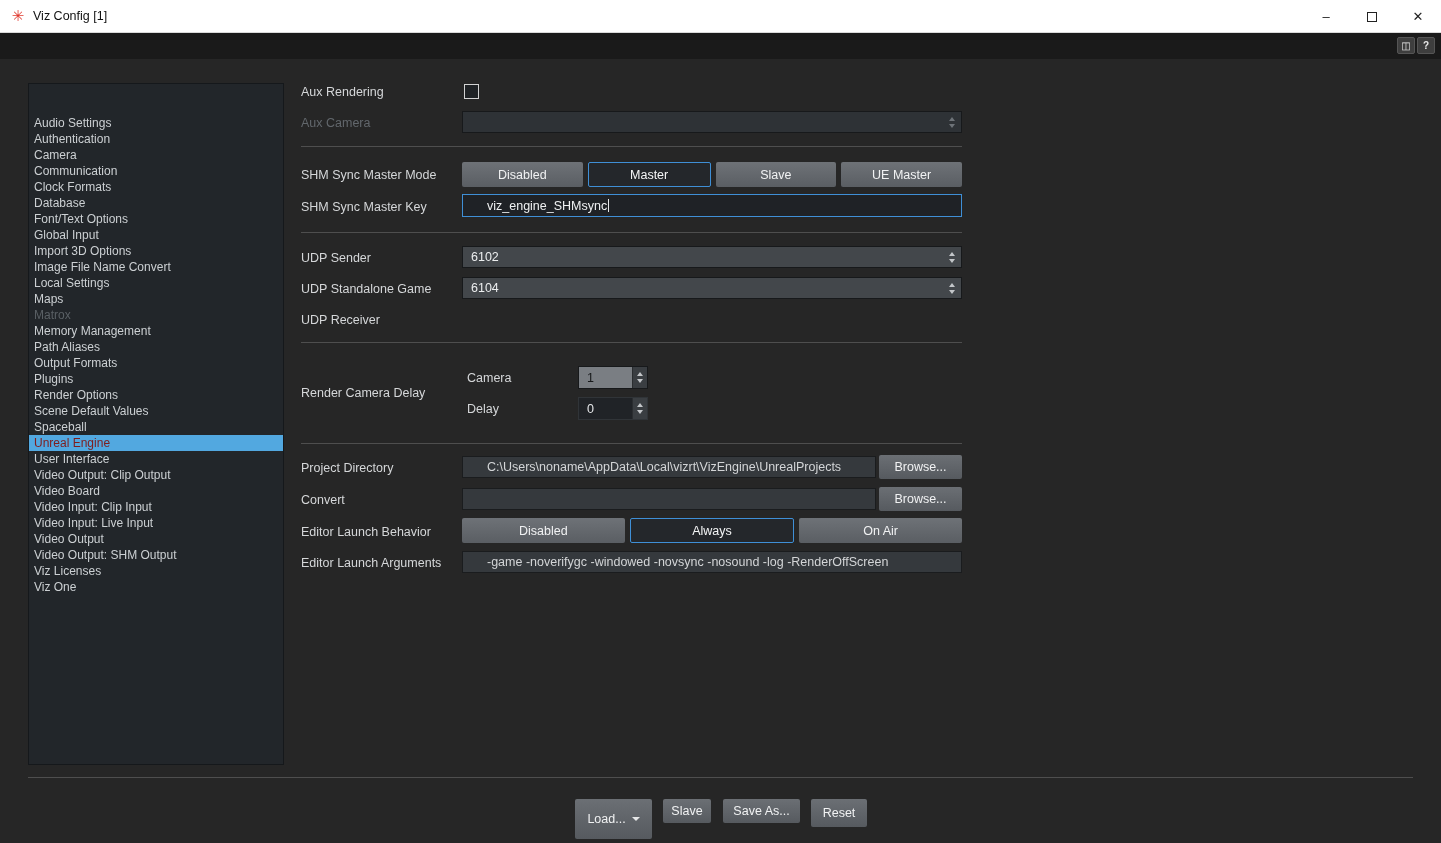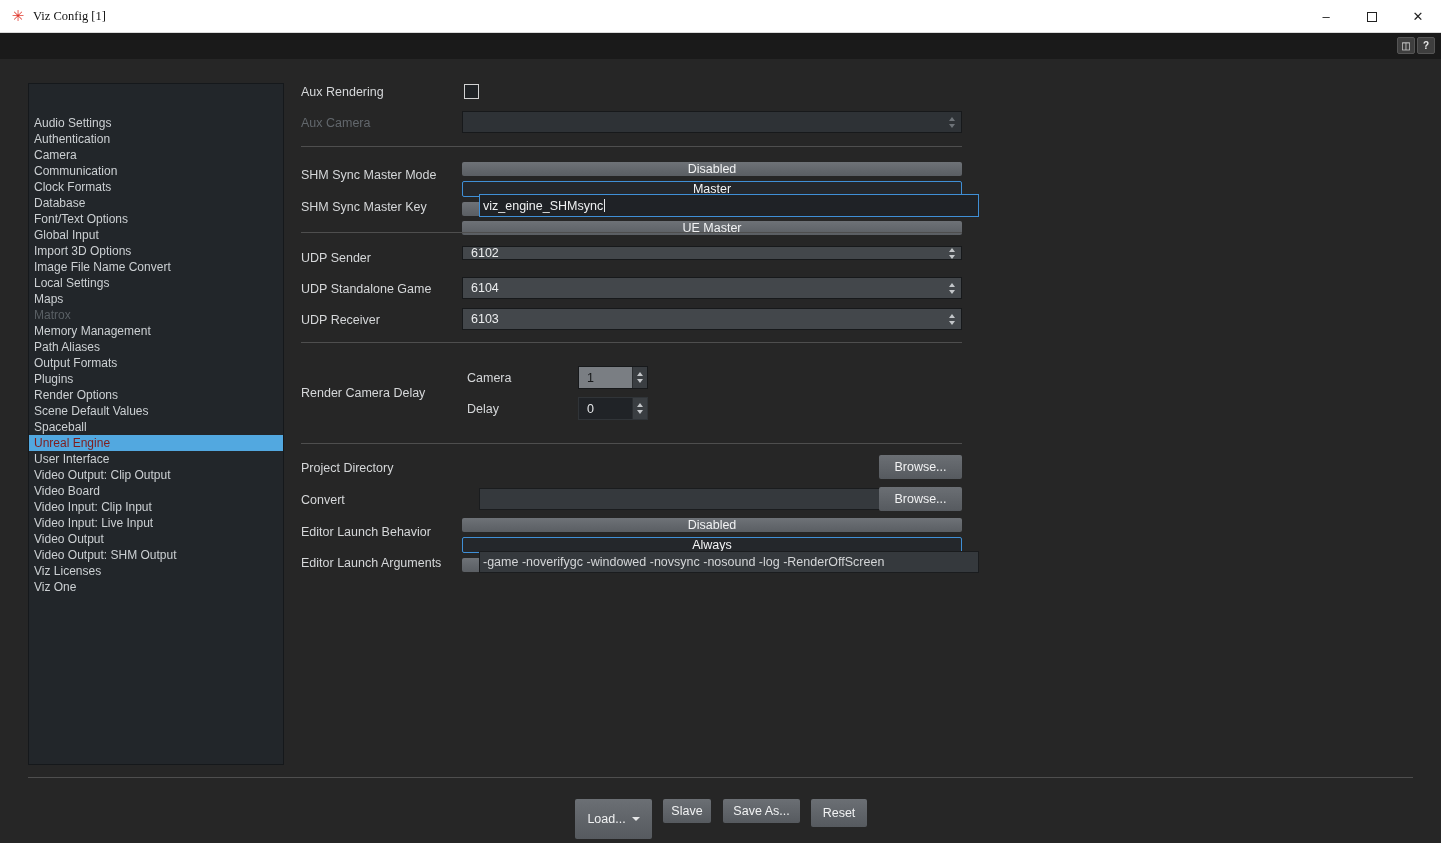--- a/index.html
+++ b/index.html
@@ -2,21 +2,21 @@
 <html><head>
 <meta charset="utf-8">
 <style>
   * { margin:0; padding:0; box-sizing:border-box; }
   body { background:#000; font-family:"Liberation Sans", sans-serif; }
   .window { position:relative; width:1441px; height:843px; background:#262626; overflow:hidden; }
 
   
   .titlebar { position:absolute; left:0; top:0; width:1441px; height:33px; background:#ffffff; border-bottom:1px solid #d9d9d9; }
   .app-icon { position:absolute; left:10px; top:8px; width:16px; height:16px; color:#e03a2f; font-size:15px; line-height:16px; text-align:center; }
-  .win-title { position:absolute; left:33px; top:9px; font-size:12.5px; color:#111;font-family:Liberation Serif, serif; }
+  .win-title { position:absolute; left:33px; top:9px; font-size:12.5px; color:#111; }
   .win-controls { position:absolute; right:0; top:0; height:33px; display:flex; }
   .win-btn { width:46px; height:33px; display:flex; align-items:center; justify-content:center; color:#222; font-size:13px; cursor:default; }
   .max-glyph { width:10px; height:10px; border:1.2px solid #222; display:block; }
 
   
   .toolbar { position:absolute; left:0; top:33px; width:1441px; height:26px; background:#1a1a1a; }
   .tool-btn { position:absolute; top:4px; width:18px; height:17px; background:#3e3e3e; border:1px solid #555; border-radius:2px; display:flex; align-items:center; justify-content:center; color:#e8e8e8; font-size:10px; }
   .tool-btn.dock { right:26px; }
   .tool-btn.help { right:6px; font-weight:bold; }
 
@@ -45,25 +45,25 @@
   .spin-arrows .dn { width:0; height:0; border-left:3.5px solid transparent; border-right:3.5px solid transparent; border-top:4px solid #c3c6c9; }
   .spin-input.disabled { background:#2e3236; }
   .spin-input.disabled .spin-arrows .up { border-bottom-color:#6e7378; }
   .spin-input.disabled .spin-arrows .dn { border-top-color:#6e7378; }
 
   .mini-spin { position:absolute; border:1px solid #17191b; font-size:12.5px; }
   .mini-spin .spin-arrows { right:0; width:15px; background:#3a3e42; border-left:1px solid #2a2d30; }
   .mini-spin.camera { background:#7a7e83; color:#16181a; }
   .mini-spin.delay { background:#202327; color:#e4e6e8; border-color:#303438; }
 
-  .text-input { position:absolute; background:#35393d; border:1px solid #1a1c1e; color:#d3d5d7; font-size:12.5px; display:flex; align-items:center; padding-left:3px; white-space:nowrap; overflow:hidden;margin-left:17px; }
+  .text-input { position:absolute; background:#35393d; border:1px solid #1a1c1e; color:#d3d5d7; font-size:12.5px; display:flex; align-items:center; padding-left:24px; white-space:nowrap; overflow:hidden; }
   .text-input.focused { background:#1f2226; border:1px solid #3f8fd6; color:#eef0f1; }
   .caret { display:inline-block; width:1px; height:13px; background:#e8eaec; margin-left:1px; }
 
-  .seg { position:absolute; display:flex; gap:5px;flex-direction:column; }
+  .seg { position:absolute; display:flex; gap:5px; }
   .seg-btn { flex:1; display:flex; align-items:center; justify-content:center; font-size:12.5px; color:#f1f2f3; background:linear-gradient(180deg,#6e7277,#5a5e63); border-radius:2px; cursor:default; }
   .seg-btn.sel { background:#24272b; border:1px solid #3f8fd6; color:#f4f5f6; }
 
   .btn { position:absolute; display:flex; align-items:center; justify-content:center; gap:6px; background:linear-gradient(180deg,#6b6f74,#565a5f); border-radius:2px; color:#f1f2f3; font-size:12.5px; cursor:default; }
   .drop-arrow { width:0; height:0; border-left:4px solid transparent; border-right:4px solid transparent; border-top:4px solid #e6e7e8; }
 </style>
 </head>
 <body>
 
 <div class="window">
@@ -148,45 +148,38 @@
 
   <div class="label" style="left:301px;top:200px">SHM Sync Master Key</div>
   <div class="text-input focused" style="left:462px;top:194px;width:500px;height:23px">
     <span>viz_engine_SHMsync</span>
       <span class="caret"></span>
   </div>
 
   <div class="sep" style="left:301px;top:232px;width:661px"></div>
 
   <div class="label" style="left:301px;top:251px">UDP Sender</div>
-  <div class="spin-input" style="left:462px;top:246px;width:500px;height:14px">
+  <div class="spin-input" style="left:462px;top:246px;width:500px;height:22px">
     <span class="spin-value">6102</span>
     <span class="spin-arrows">
         <i class="up"></i>
         <i class="dn"></i>
       </span>
   </div>
 
   <div class="label" style="left:301px;top:282px">UDP Standalone Game</div>
   <div class="spin-input" style="left:462px;top:277px;width:500px;height:22px">
     <span class="spin-value">6104</span>
     <span class="spin-arrows">
         <i class="up"></i>
         <i class="dn"></i>
       </span>
   </div>
 
   <div class="label" style="left:301px;top:313px">UDP Receiver</div>
-  <div class="spin-input" style="left:462px;top:308px;width:500px;height:22px">
-    <span class="spin-value">6103</span>
-    <span class="spin-arrows">
-        <i class="up"></i>
-        <i class="dn"></i>
-      </span>
-  </div>
 
   <div class="sep" style="left:301px;top:342px;width:661px"></div>
 
   <div class="label" style="left:301px;top:386px">Render Camera Delay</div>
   <div class="label" style="left:467px;top:371px">Camera</div>
   <div class="mini-spin camera" style="left:578px;top:366px;width:70px;height:23px">
     <span class="spin-value">1</span>
     <span class="spin-arrows">
         <i class="up"></i>
         <i class="dn"></i>
@@ -197,20 +190,23 @@
     <span class="spin-value">0</span>
     <span class="spin-arrows">
         <i class="up"></i>
         <i class="dn"></i>
       </span>
   </div>
 
   <div class="sep" style="left:301px;top:443px;width:661px"></div>
 
   <div class="label" style="left:301px;top:461px">Project Directory</div>
+  <div class="text-input" style="left:462px;top:456px;width:414px;height:22px">
+    <span>C:\Users\noname\AppData\Local\vizrt\VizEngine\UnrealProjects</span>
+  </div>
   <div class="btn" style="left:879px;top:455px;width:83px;height:24px">Browse...</div>
 
   <div class="label" style="left:301px;top:493px">Convert</div>
   <div class="text-input" style="left:462px;top:488px;width:414px;height:22px">
     <span></span>
   </div>
   <div class="btn" style="left:879px;top:487px;width:83px;height:24px">Browse...</div>
 
   <div class="label" style="left:301px;top:525px">Editor Launch Behavior</div>
   <div class="seg" style="left:462px;top:518px;width:500px;height:25px">

